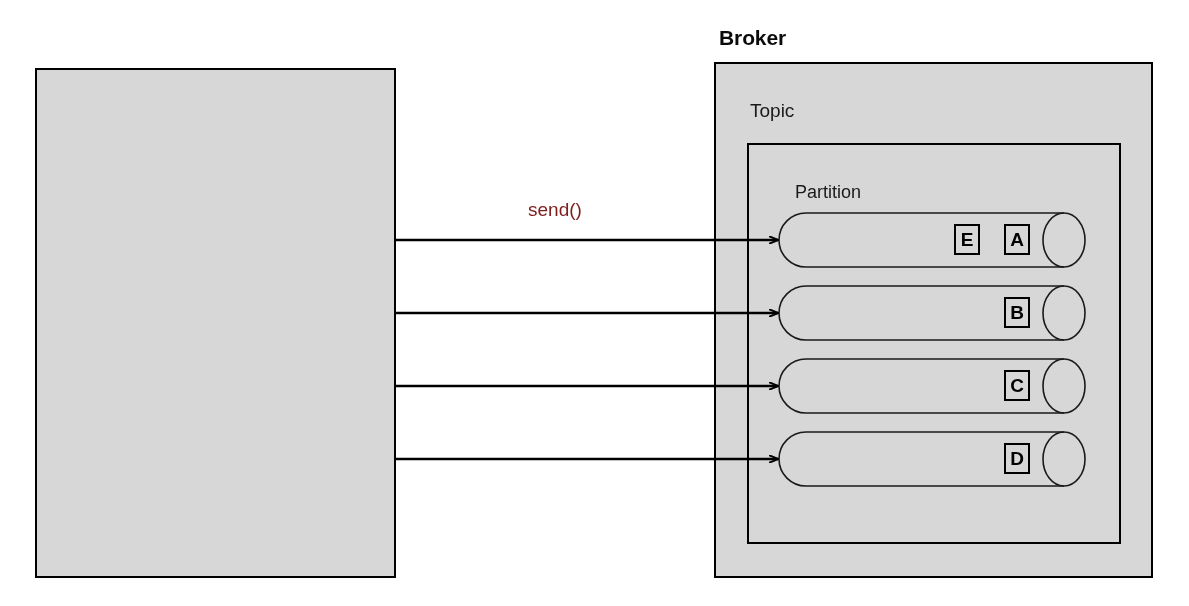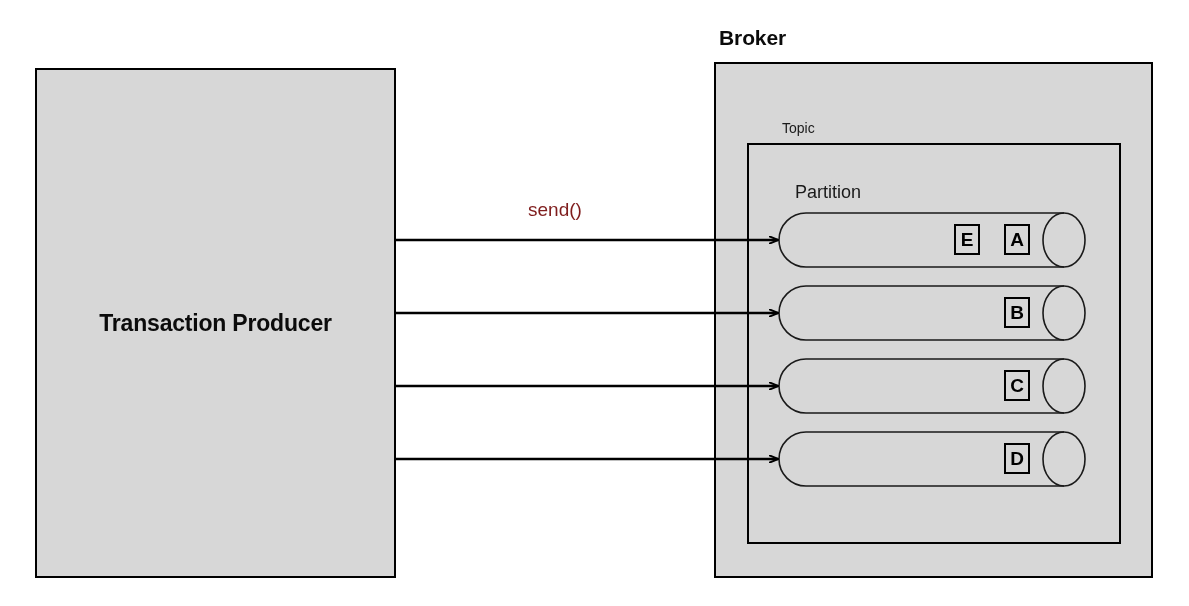--- a/index.html
+++ b/index.html
@@ -62,25 +62,24 @@
     width: 439px;
     height: 516px;
     background: #d7d7d7;
     border: 2px solid #000000;
     box-sizing: border-box;
   }
 
   
   #topic-label {
     left: 750px;
-    top: 120px;
-    font-size: 14px;
+    top: 100px;
+    font-size: 19px;
     color: #1a1a1a;
     white-space: nowrap;
-    margin-left: 32px;
   }
   #topic-box {
     left: 747px;
     top: 143px;
     width: 374px;
     height: 401px;
     background: #d7d7d7;
     border: 2px solid #000000;
     box-sizing: border-box;
   }
@@ -127,21 +126,20 @@
     background: #ffffff;
     padding: 0 4px;
   }
 </style>
 </head>
 <body>
 
 <div id="canvas">
 
   <div class="abs" id="producer-box"></div>
-  <div class="abs" id="producer-label">Transaction Producer</div>
 
   <div class="abs" id="broker-title">Broker</div>
   <div class="abs" id="broker-box"></div>
 
   <div class="abs" id="topic-label">Topic</div>
   <div class="abs" id="topic-box"></div>
 
   <div class="abs" id="partition-label">Partition</div>
 
   <svg class="abs" id="cyl-layer" viewBox="0 0 1189 606" xmlns="http://www.w3.org/2000/svg">

